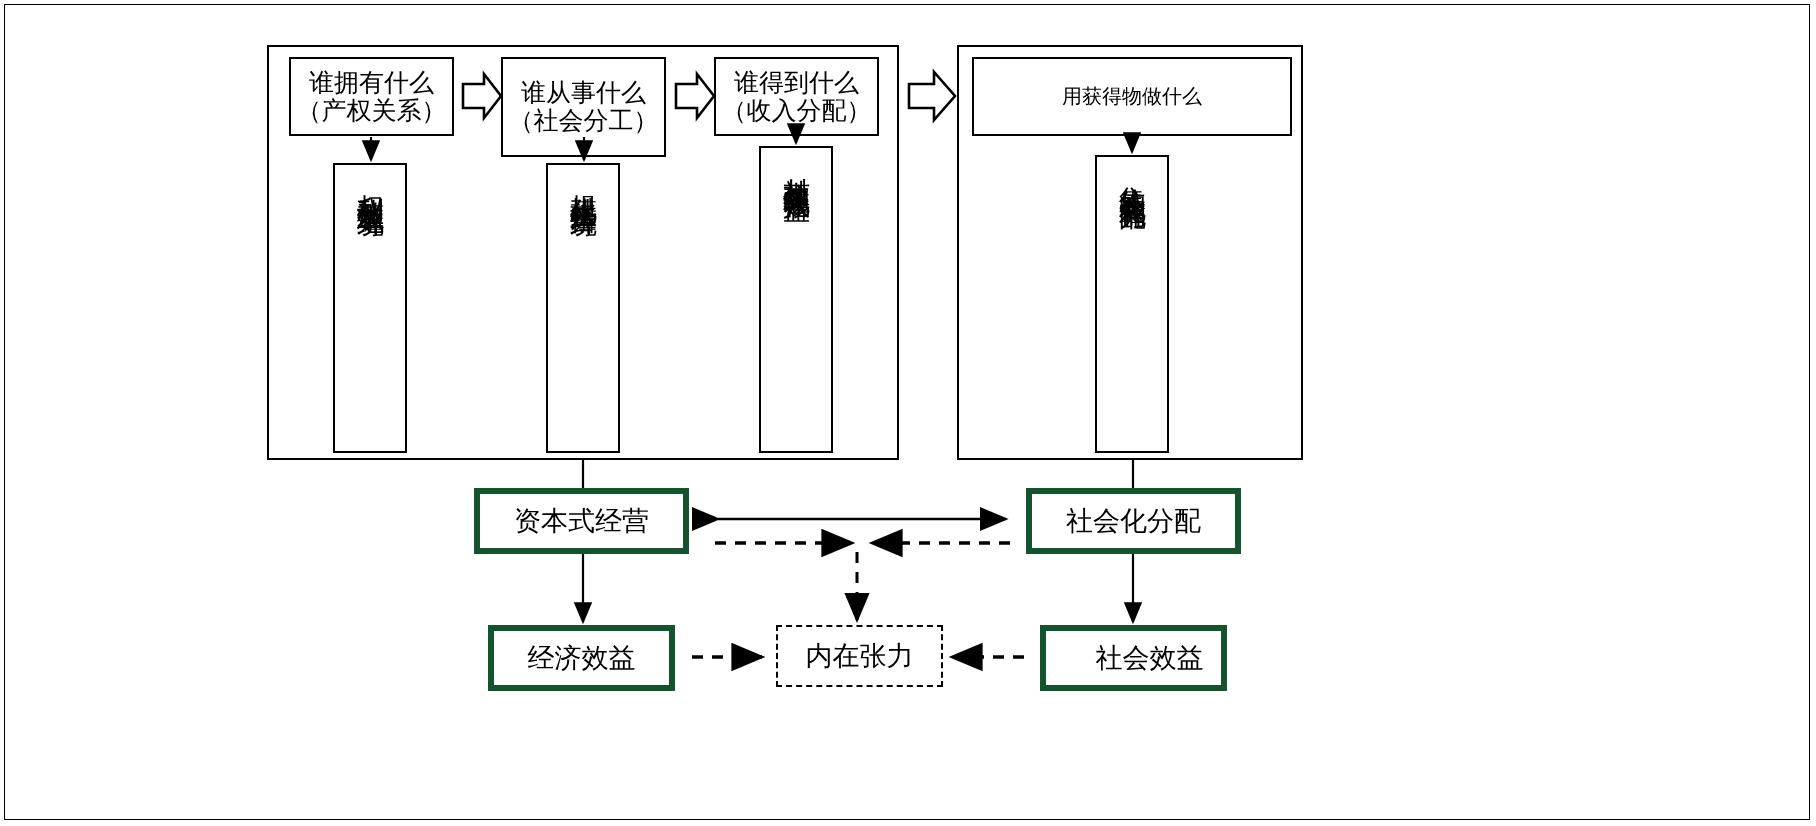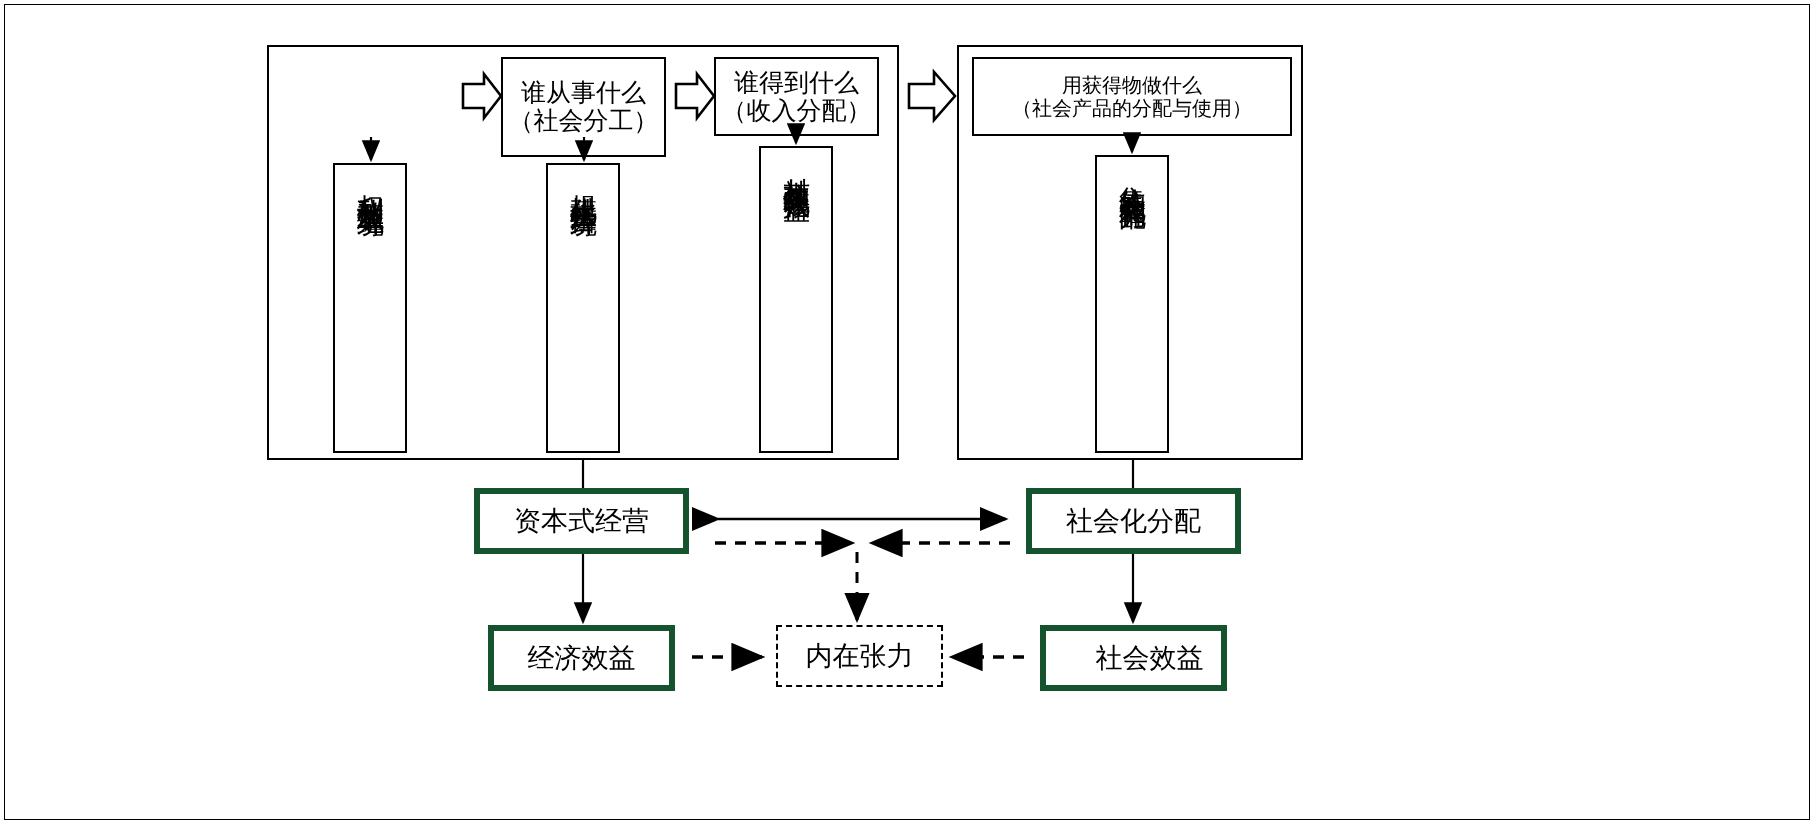--- a/index.html
+++ b/index.html
@@ -26,20 +26,24 @@
 </style>
 </head>
 <body>
 
 <div id="canvas">
 
   <div class="frame"></div>
 
   <div class="panel" style="left:267px;top:45px;width:632px;height:415px;"></div>
 
+  <div class="pbox" style="left:289px;top:57px;width:165px;height:79px;">
+    <span class="ln">谁拥有什么</span>
+    <span class="ln">（产权关系）</span>
+  </div>
 
   <div class="pbox" style="left:501px;top:57px;width:165px;height:100px;">
     <span class="ln">谁从事什么</span>
     <span class="ln">（社会分工）</span>
   </div>
 
   <div class="pbox" style="left:714px;top:57px;width:165px;height:79px;">
     <span class="ln">谁得到什么</span>
     <span class="ln">（收入分配）</span>
   </div>
@@ -53,21 +57,20 @@
   </div>
 
   <div class="vbox" style="left:759px;top:146px;width:74px;height:307px;">
     <span class="vtext">村社本位的规模化效益</span>
   </div>
 
   <div class="panel" style="left:957px;top:45px;width:346px;height:415px;"></div>
 
   <div class="pbox" style="left:972px;top:57px;width:320px;height:79px;font-size:20px;">
     <span class="ln">用获得物做什么</span>
-    <span class="ln">（社会产品的分配与使用）</span>
   </div>
 
   <div class="vbox" style="left:1095px;top:155px;width:74px;height:298px;">
     <span class="vtext">集体的社会化福利分配</span>
   </div>
 
   <div class="bbox" style="left:474px;top:488px;width:215px;height:66px;">
     <span>资本式经营</span>
   </div>
 

